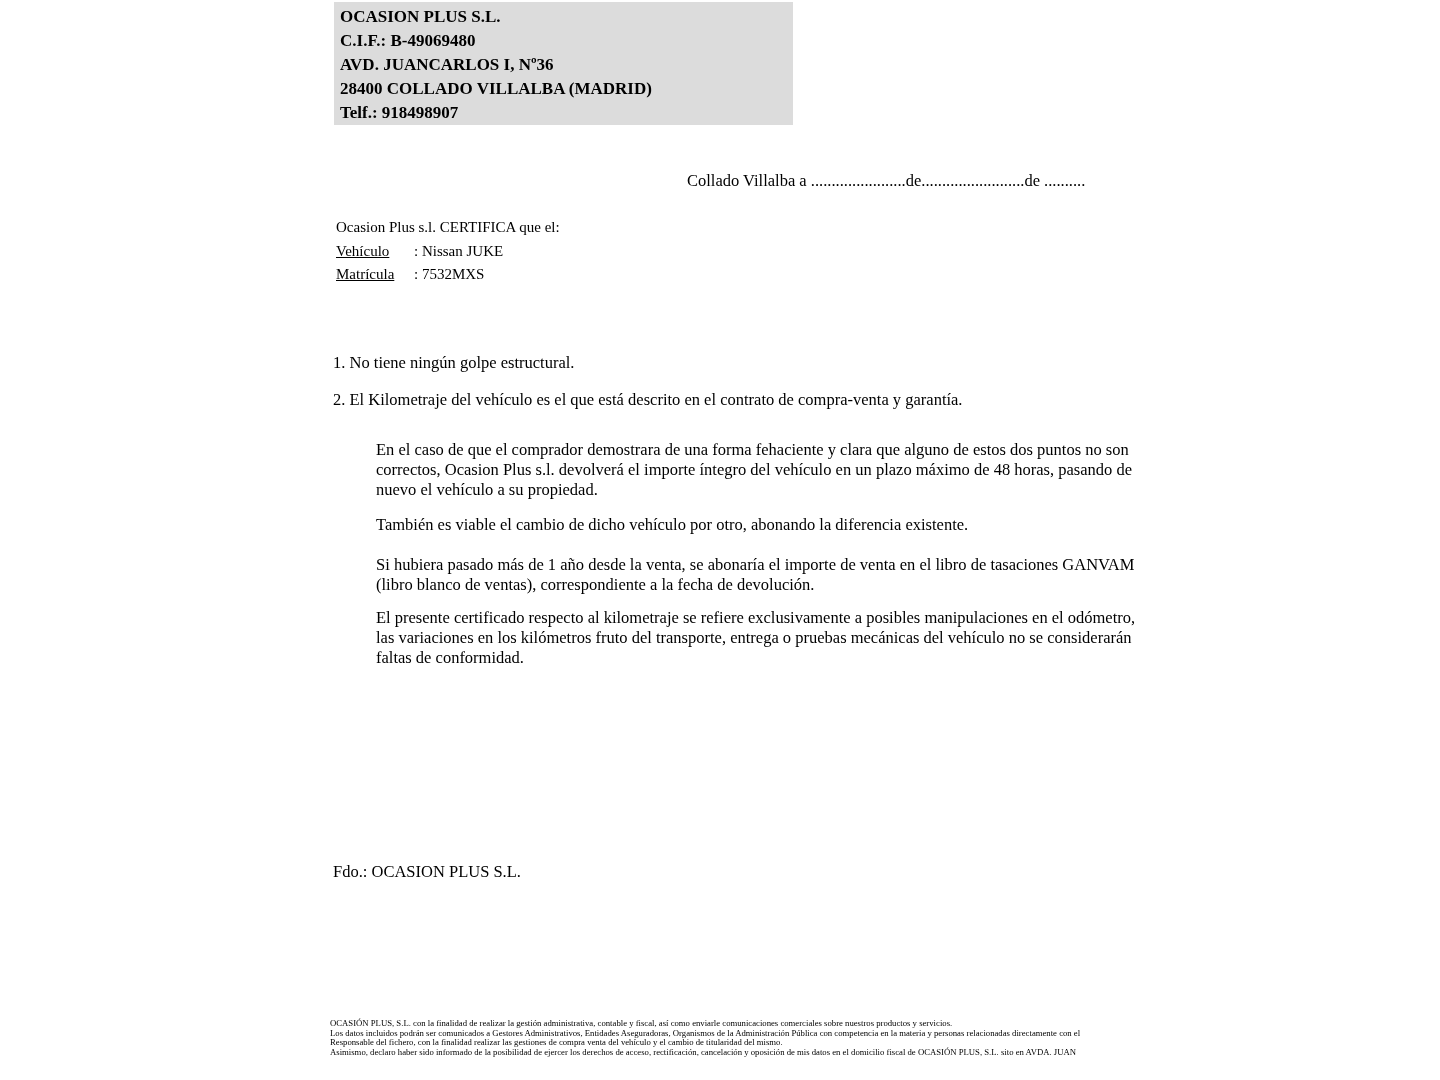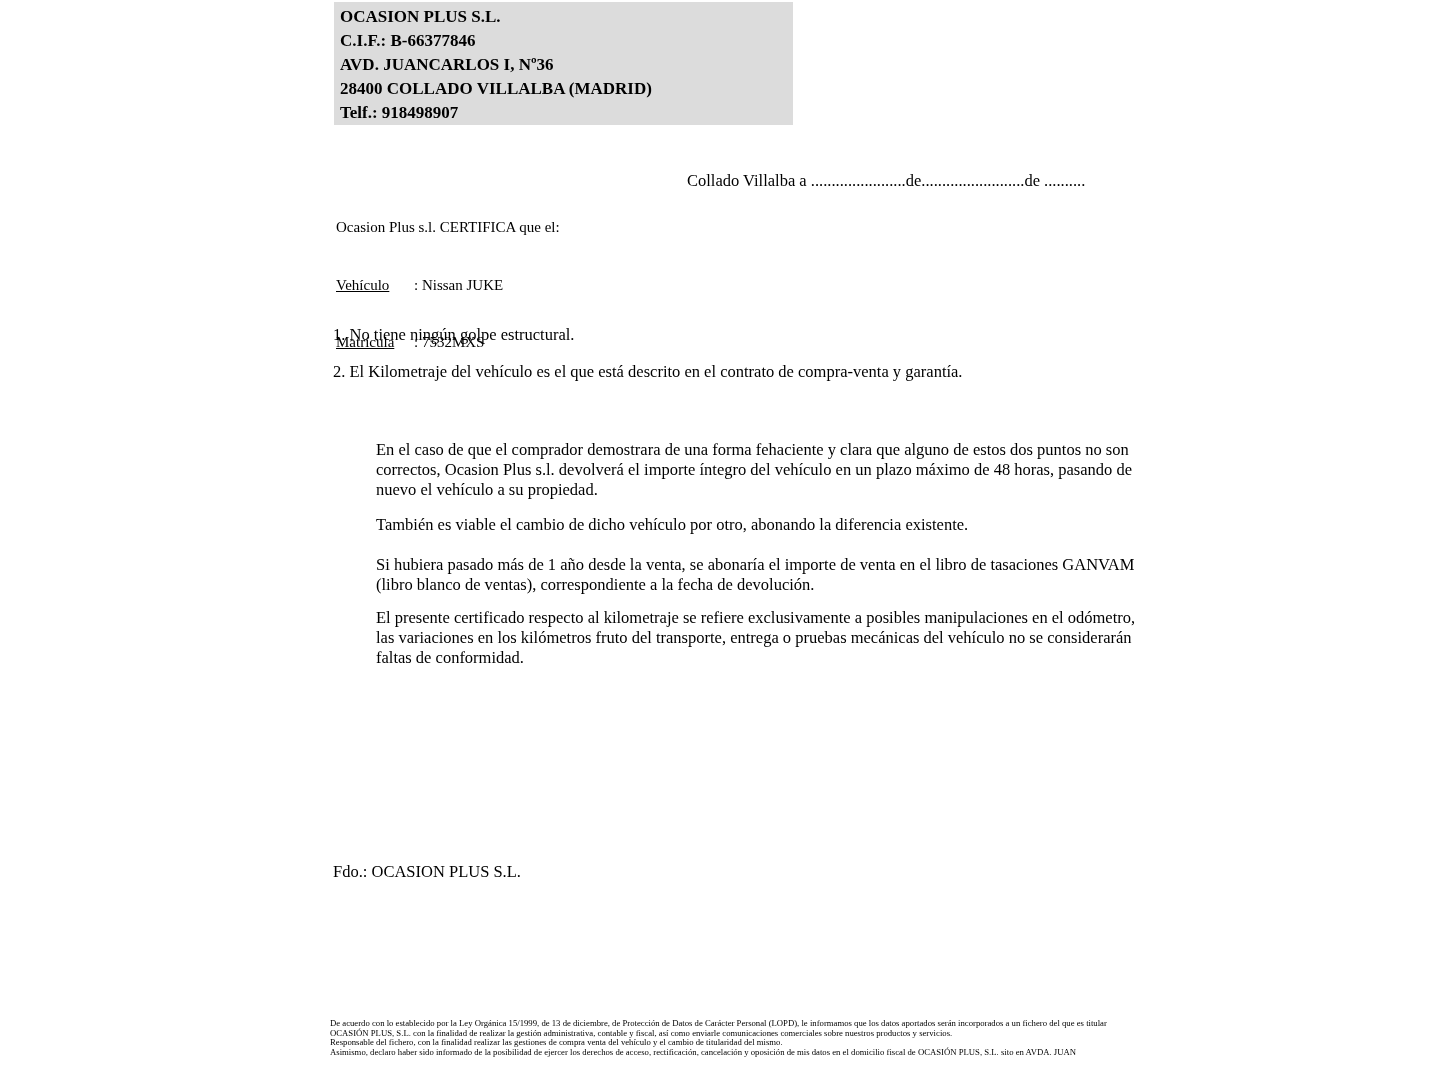--- a/index.html
+++ b/index.html
@@ -47,27 +47,27 @@
     position: absolute;
     left: 336px; top: 216px;
     font-size: 15px;
     line-height: 23.5px;
   }
   .cert-row { white-space: nowrap; }
   .cert-label {
     display: inline-block;
     width: 78px;
     text-decoration: underline;
-    margin-top: 34px;
   }
   .point {
     position: absolute;
     left: 333px;
     font-size: 16.5px;
     white-space: nowrap;
+    margin-top: 28px;
   }
   .point-1 { top: 325px; }
   .point-2 { top: 362px; }
   .para {
     position: absolute;
     left: 333px;
     width: 763px;
     font-size: 16.5px;
     line-height: 19.8px;
     margin-left: 43px;
@@ -90,21 +90,21 @@
   }
   .legal-footer .fline { white-space: nowrap; }
 </style>
 </head>
 <body>
 
 <div class="page">
 
   <div class="header-box">
     <div class="hline">OCASION PLUS S.L.</div>
-    <div class="hline">C.I.F.: B-66377846</div>
+    <div class="hline">C.I.F.: B-49069480</div>
     <div class="hline">AVD. JUANCARLOS I, Nº36</div>
     <div class="hline">28400 COLLADO VILLALBA (MADRID)</div>
     <div class="hline">Telf.: 918498907</div>
   </div>
 
   <div class="date-line">Collado Villalba a .......................de.........................de ..........</div>
 
   <div class="cert-block">
     <div class="cert-intro">Ocasion Plus s.l. CERTIFICA que el:</div>
     <div class="cert-row">
@@ -119,19 +119,19 @@
   <div class="point point-2">2. El Kilometraje del vehículo es el que está descrito en el contrato de compra-venta y garantía.</div>
 
   <div class="para para-1">En el caso de que el comprador demostrara de una forma fehaciente y clara que alguno de estos dos puntos no son correctos, Ocasion Plus s.l. devolverá el importe íntegro del vehículo en un plazo máximo de 48 horas, pasando de nuevo el vehículo a su propiedad.</div>
   <div class="para para-2">También es viable el cambio de dicho vehículo por otro, abonando la diferencia existente.</div>
   <div class="para para-3">Si hubiera pasado más de 1 año desde la venta, se abonaría el importe de venta en el libro de tasaciones GANVAM (libro blanco de ventas), correspondiente a la fecha de devolución.</div>
   <div class="para para-4">El presente certificado respecto al kilometraje se refiere exclusivamente a posibles manipulaciones en el odómetro, las variaciones en los kilómetros fruto del transporte, entrega o pruebas mecánicas del vehículo no se considerarán faltas de conformidad.</div>
 
   <div class="signature">Fdo.: OCASION PLUS S.L.</div>
 
   <div class="legal-footer">
-    <div class="fline">De acuerdo con lo establecido por la Ley Orgánica 15/1999, de 13 de diciembre, de Protección de Datos de Carácter Personal (LOPD), le informamos que los datos aportados serán incorporados a un fichero del que es titular</div>
     <div class="fline">OCASIÓN PLUS, S.L. con la finalidad de realizar la gestión administrativa, contable y fiscal, así como enviarle comunicaciones comerciales sobre nuestros productos y servicios.</div>
+    <div class="fline">Los datos incluidos podrán ser comunicados a Gestores Administrativos, Entidades Aseguradoras, Organismos de la Administración Pública con competencia en la materia y personas relacionadas directamente con el</div>
     <div class="fline">Responsable del fichero, con la finalidad realizar las gestiones de compra venta del vehículo y el cambio de titularidad del mismo.</div>
     <div class="fline">Asimismo, declaro haber sido informado de la posibilidad de ejercer los derechos de acceso, rectificación, cancelación y oposición de mis datos en el domicilio fiscal de OCASIÓN PLUS, S.L. sito en AVDA. JUAN</div>
   </div>
 
 </div>
 
 </body></html>

